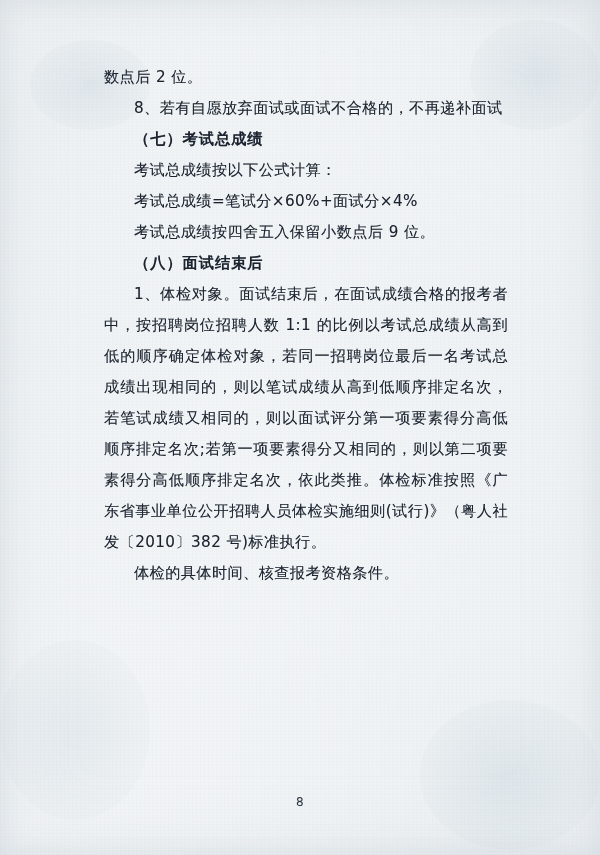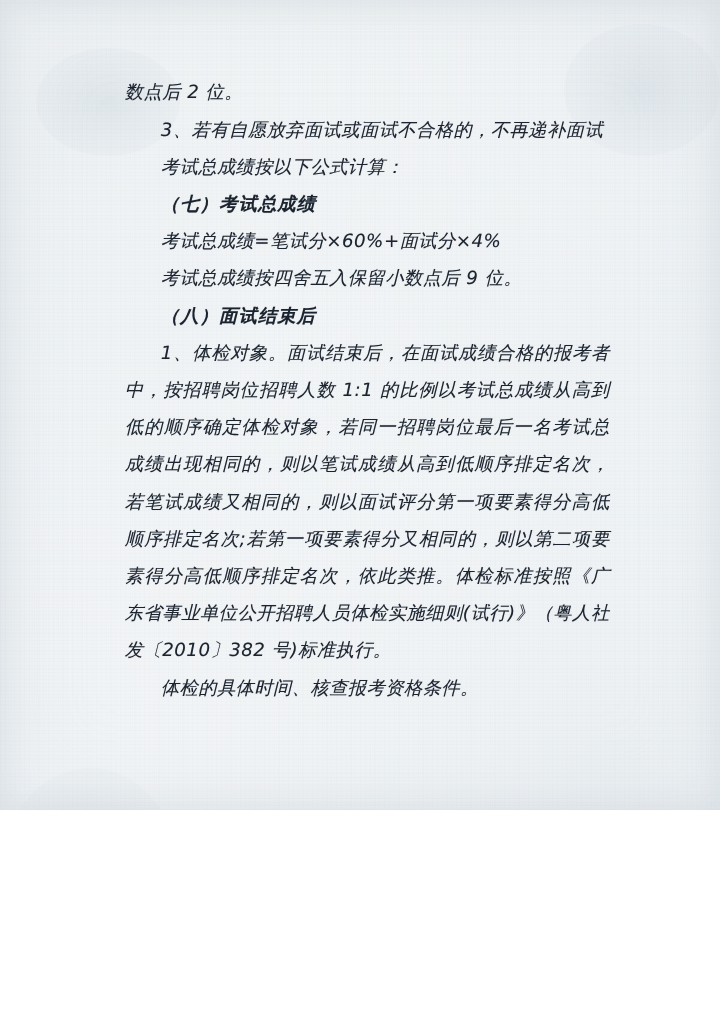--- a/index.html
+++ b/index.html
@@ -8,30 +8,29 @@
   }
   body {
     width: 600px;
     height: 855px;
     background: #ffffff;
     font-family: "DejaVu Sans", sans-serif;
   }
   .page {
     position: relative;
     width: 600px;
-    height: 675px;
+    height: 855px;
     background:
       radial-gradient(ellipse at 10% 12%, rgba(226,232,236,0.55) 0%, rgba(255,255,255,0) 55%),
       radial-gradient(ellipse at 92% 8%, rgba(222,229,234,0.5) 0%, rgba(255,255,255,0) 50%),
       radial-gradient(ellipse at 85% 95%, rgba(224,231,235,0.55) 0%, rgba(255,255,255,0) 55%),
       radial-gradient(ellipse at 6% 88%, rgba(228,234,238,0.45) 0%, rgba(255,255,255,0) 50%),
       linear-gradient(180deg, #fbfcfc 0%, #f7f9fa 40%, #f9fafb 100%);
     overflow: hidden;
     box-sizing: border-box;
-    font-style: italic;
   }
   .scan-noise {
     position: absolute;
     inset: 0;
     pointer-events: none;
     background-image:
       repeating-linear-gradient(0deg, rgba(0,0,0,0.012) 0px, rgba(0,0,0,0.012) 1px, rgba(255,255,255,0) 1px, rgba(255,255,255,0) 3px),
       repeating-linear-gradient(90deg, rgba(0,0,0,0.010) 0px, rgba(0,0,0,0.010) 1px, rgba(255,255,255,0) 1px, rgba(255,255,255,0) 4px);
     opacity: 0.75;
   }
@@ -94,23 +93,23 @@
 <body>
 
 <div class="page">
   <div class="blotch b1"></div>
   <div class="blotch b2"></div>
   <div class="blotch b3"></div>
   <div class="blotch b4"></div>
 
   <div class="content">
     <p class="para">数点后 2 位。</p>
-    <p class="para indent-2">3、若有自愿放弃面试或面试不合格的，不再递补面试</p>
+    <p class="para indent-2">8、若有自愿放弃面试或面试不合格的，不再递补面试</p>
+    <p class="para heading">（七）考试总成绩</p>
     <p class="para indent-2">考试总成绩按以下公式计算：</p>
-    <p class="para heading">（七）考试总成绩</p>
     <p class="para indent-2">考试总成绩=笔试分×60%+面试分×4%</p>
     <p class="para indent-2">考试总成绩按四舍五入保留小数点后 9 位。</p>
     <p class="para heading">（八）面试结束后</p>
     <p class="para indent-2">1、体检对象。面试结束后，在面试成绩合格的报考者中，按招聘岗位招聘人数 1:1 的比例以考试总成绩从高到低的顺序确定体检对象，若同一招聘岗位最后一名考试总成绩出现相同的，则以笔试成绩从高到低顺序排定名次，若笔试成绩又相同的，则以面试评分第一项要素得分高低顺序排定名次;若第一项要素得分又相同的，则以第二项要素得分高低顺序排定名次，依此类推。体检标准按照《广东省事业单位公开招聘人员体检实施细则(试行)》（粤人社发〔2010〕382 号)标准执行。</p>
     <p class="para indent-2">体检的具体时间、核查报考资格条件。</p>
   </div>
 
   <div class="page-number">8</div>
 
   <div class="scan-noise"></div>

